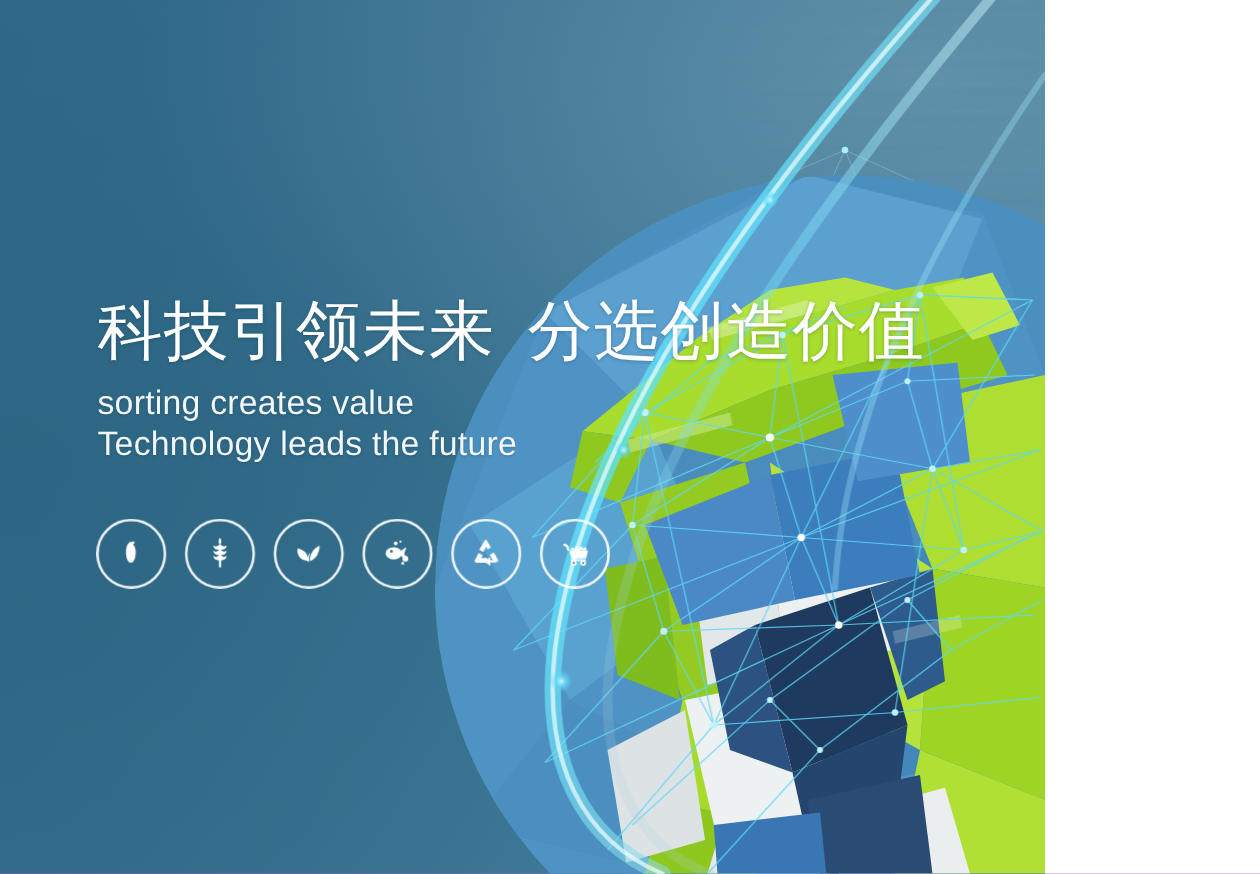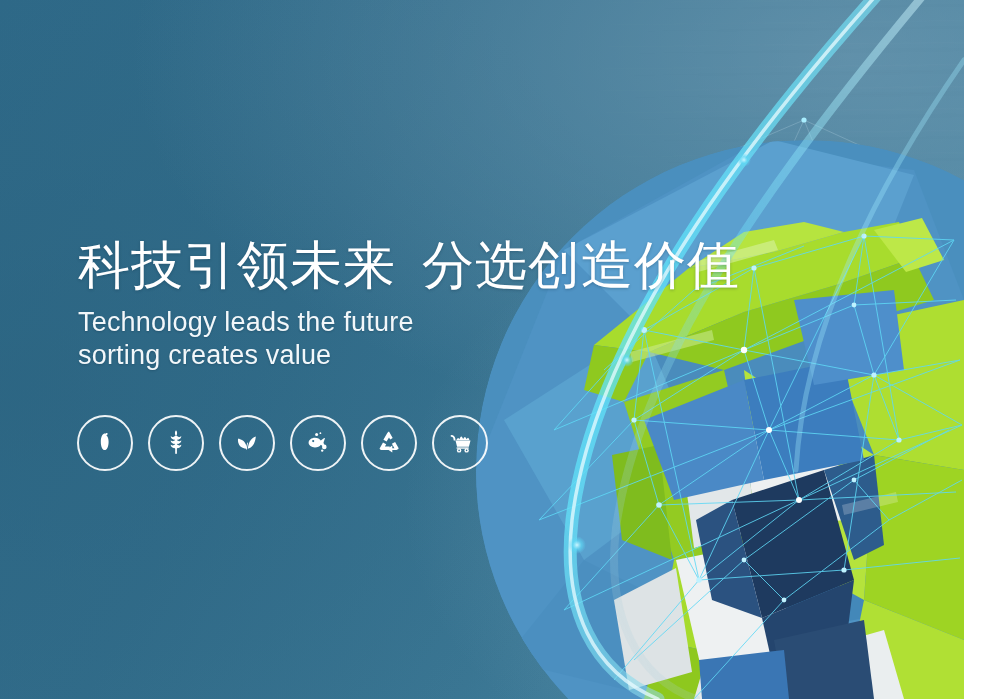--- a/index.html
+++ b/index.html
@@ -4,21 +4,21 @@
 <title>Banner</title>
 <style>
   * { margin:0; padding:0; box-sizing:border-box; }
   html, body {
     width:1008px; height:699px;
     overflow:hidden;
     font-family:"Liberation Sans","DejaVu Sans",sans-serif;
   }
   #banner {
     position:relative;
-    width:964px; height:699px;
+    width:836px; height:699px;
     overflow:hidden;
     background:#4c1d95;
   }
   
   .bg-base {
     position:absolute; inset:0;
     background:
       radial-gradient(ellipse 120% 90% at 88% 8%,  rgba(126,164,187,0.55) 0%, rgba(126,164,187,0.0) 62%),
       radial-gradient(ellipse 85% 75% at 97% 72%,  rgba(150,186,205,0.42) 0%, rgba(150,186,205,0.0) 65%),
       radial-gradient(ellipse 95% 110% at 2% 55%,  rgba(40,96,124,0.50) 0%, rgba(40,96,124,0.0) 70%),
@@ -266,22 +266,22 @@
       <circle cx="183" cy="360" r="7" fill="url(#nodeGlow)"></circle>
       <circle cx="300" cy="160" r="7" fill="url(#nodeGlow)"></circle>
     </g>
   </svg>
 
   <div class="copy">
     <div class="headline">
       <span>科技引领未来</span><span class="gap"></span><span>分选创造价值</span>
     </div>
     <div class="subline">
+      <div>sorting creates value</div>
       <div>Technology leads the future</div>
-      <div>sorting creates value</div>
     </div>
   </div>
 
   <div class="icon-row">
 
     <div class="icon-badge">
       <svg width="30" height="30" viewBox="0 0 30 30">
         <path d="M15.4 5.4c1.2 0 1.6 1.1 1.1 2.1 1.4 1.3 2.1 3.4 2.1 6.2 0 4.7-1.6 8.4-3.9 8.4s-3.9-3.7-3.9-8.4c0-4.3 1.4-7.4 3.4-8.2.3-.1.8-.1 1.2-.1z" fill="#ffffff"></path>
         <path d="M16.3 5.1c.9-.3 1.6.4 1.3 1.2-.2.6-.9.9-1.5.6-.5-.3-.5-1.1.2-1.8z" fill="#ffffff"></path>
       </svg>

